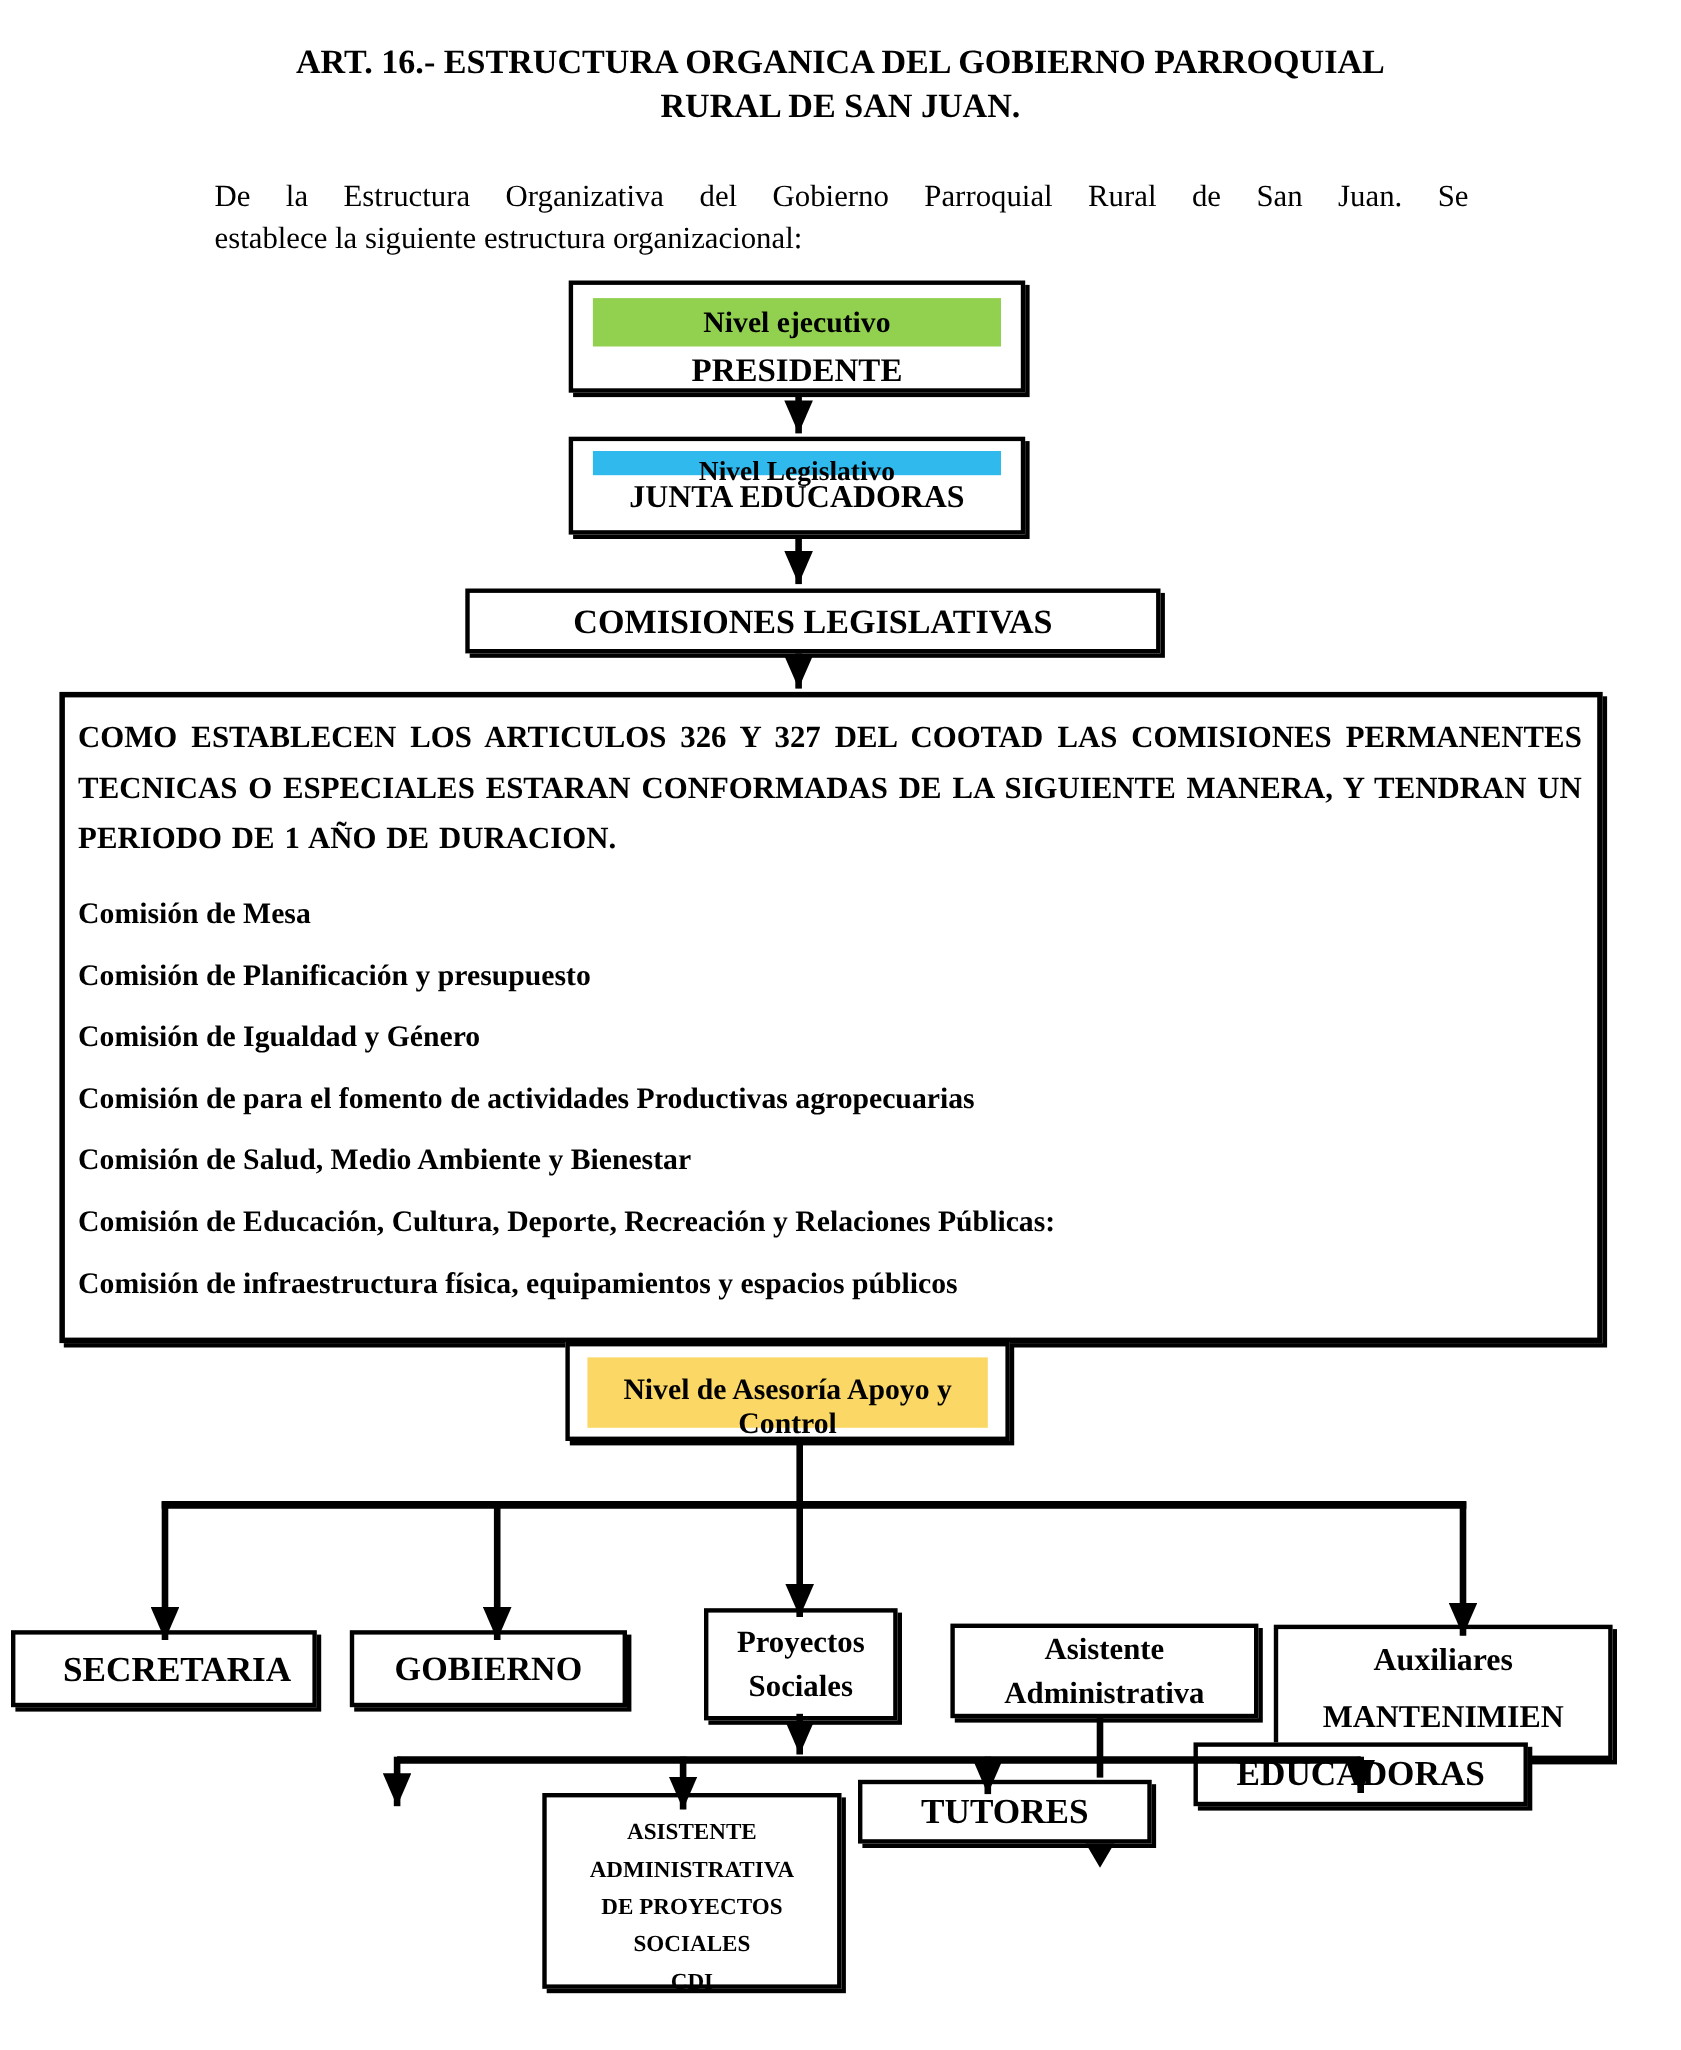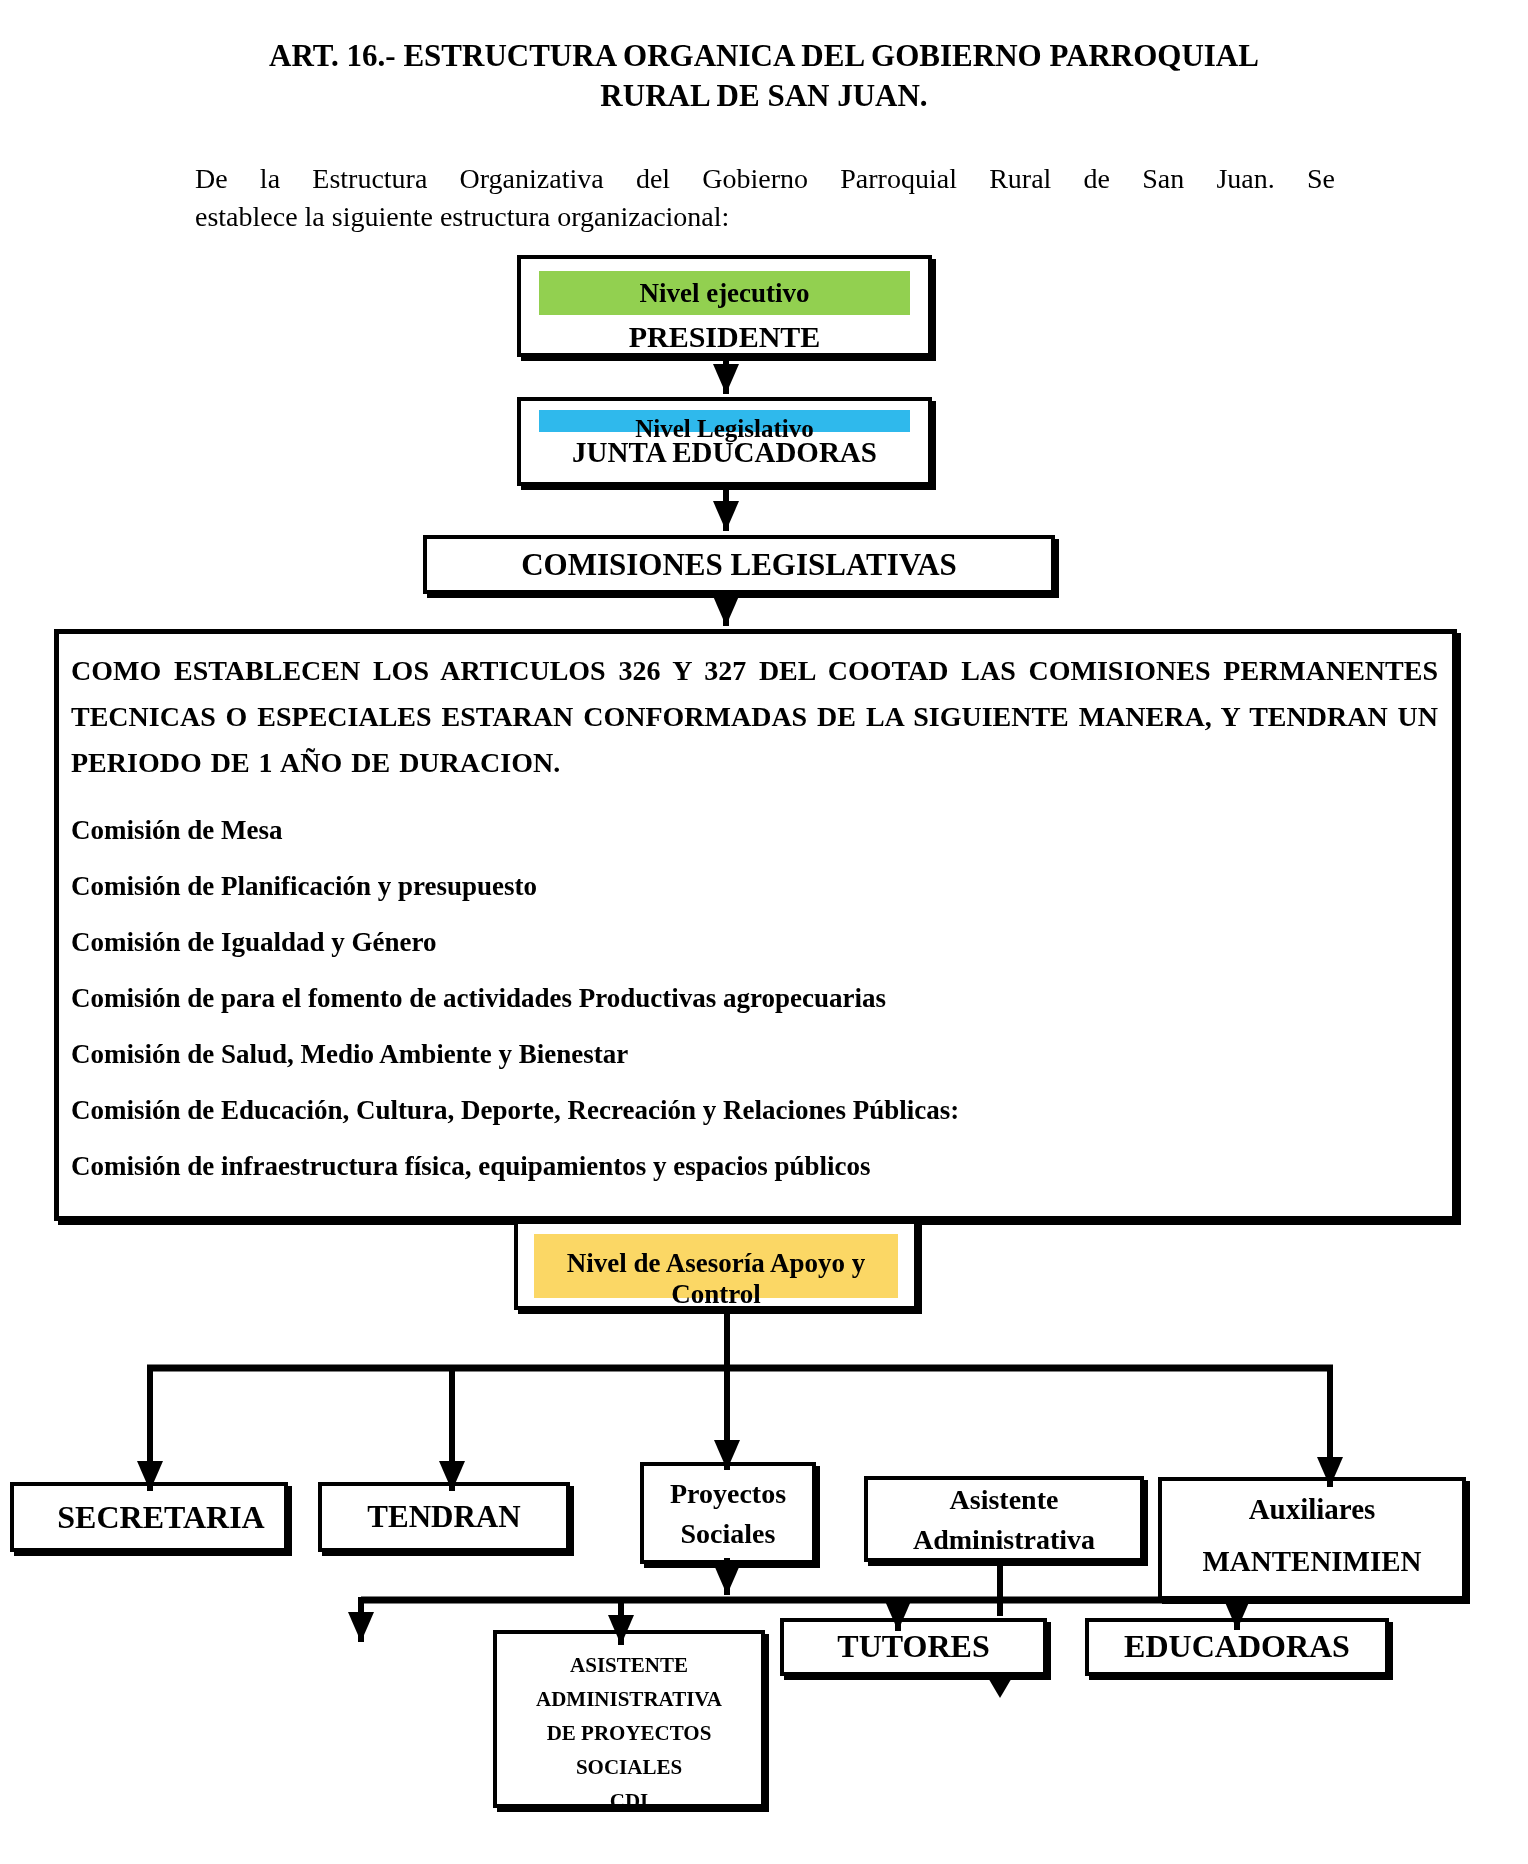--- a/index.html
+++ b/index.html
@@ -53,21 +53,21 @@
   #secretaria{left:10px;top:1482px;width:278px;height:70px;font-size:32px;line-height:62px;padding-left:24px;}
   #tesorero{left:318px;top:1482px;width:252px;height:70px;font-size:31px;line-height:62px;}
   #proyectos{left:640px;top:1462px;width:176px;height:102px;font-size:28px;line-height:40px;padding-top:8px;}
   #asistente{left:864px;top:1476px;width:280px;height:86px;font-size:28px;line-height:40px;padding-top:0px;}
   #auxiliares{left:1158px;top:1477px;width:308px;height:123px;font-size:29px;}
   #auxiliares .l1{margin-top:10px;line-height:36px;}
   #auxiliares .l2{margin-top:16px;line-height:36px;}
   #coordinadora{left:117px;top:1627px;width:358px;height:76px;font-size:32px;line-height:66px;}
   #cdi{left:493px;top:1630px;width:272px;height:178px;font-size:21px;line-height:34px;padding-top:14px;}
   #tutores{left:780px;top:1618px;width:267px;height:58px;font-size:32px;line-height:48px;}
-  #educadoras{left:1085px;top:1618px;width:304px;height:58px;font-size:32px;line-height:48px;}
+  #educadoras{left:1085px;top:1584px;width:304px;height:58px;font-size:32px;line-height:48px;}
 </style>
 </head>
 <body>
 
 <div class="page">
 
   <div class="title">
     <div>ART. 16.- ESTRUCTURA ORGANICA DEL GOBIERNO PARROQUIAL</div>
     <div>RURAL DE SAN JUAN.</div>
   </div>
@@ -103,21 +103,21 @@
   </div>
 
   <div class="node" id="asesoria">
     <div class="strip" style="background-color: rgb(251, 215, 101);">
       <div>Nivel de Asesoría Apoyo y</div>
       <div>Control</div>
     </div>
   </div>
 
   <div class="node" id="secretaria">SECRETARIA</div>
-  <div class="node" id="tesorero">TENDRAN</div>
+  <div class="node" id="tesorero">GOBIERNO</div>
 
   <div class="node" id="proyectos">
     <div>Proyectos</div>
     <div>Sociales</div>
   </div>
 
   <div class="node" id="asistente">
     <div>Asistente</div>
     <div>Administrativa</div>
   </div>

